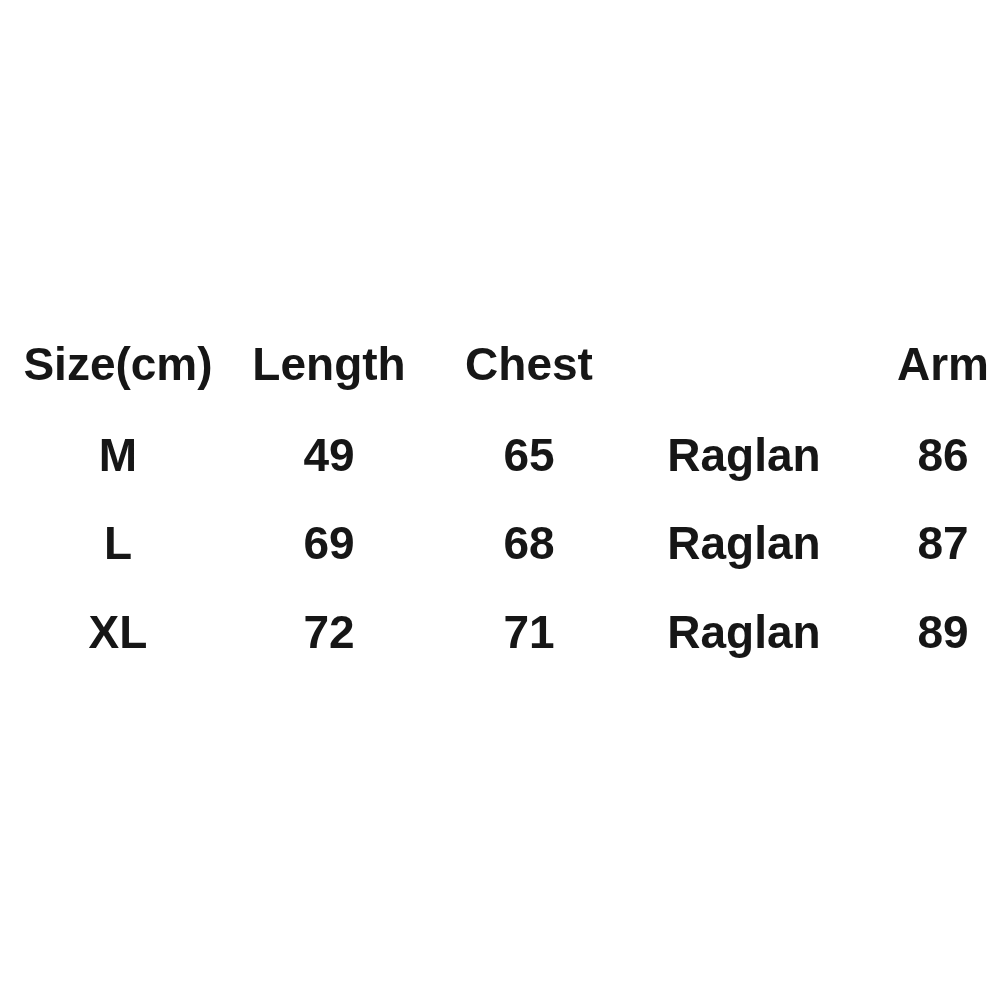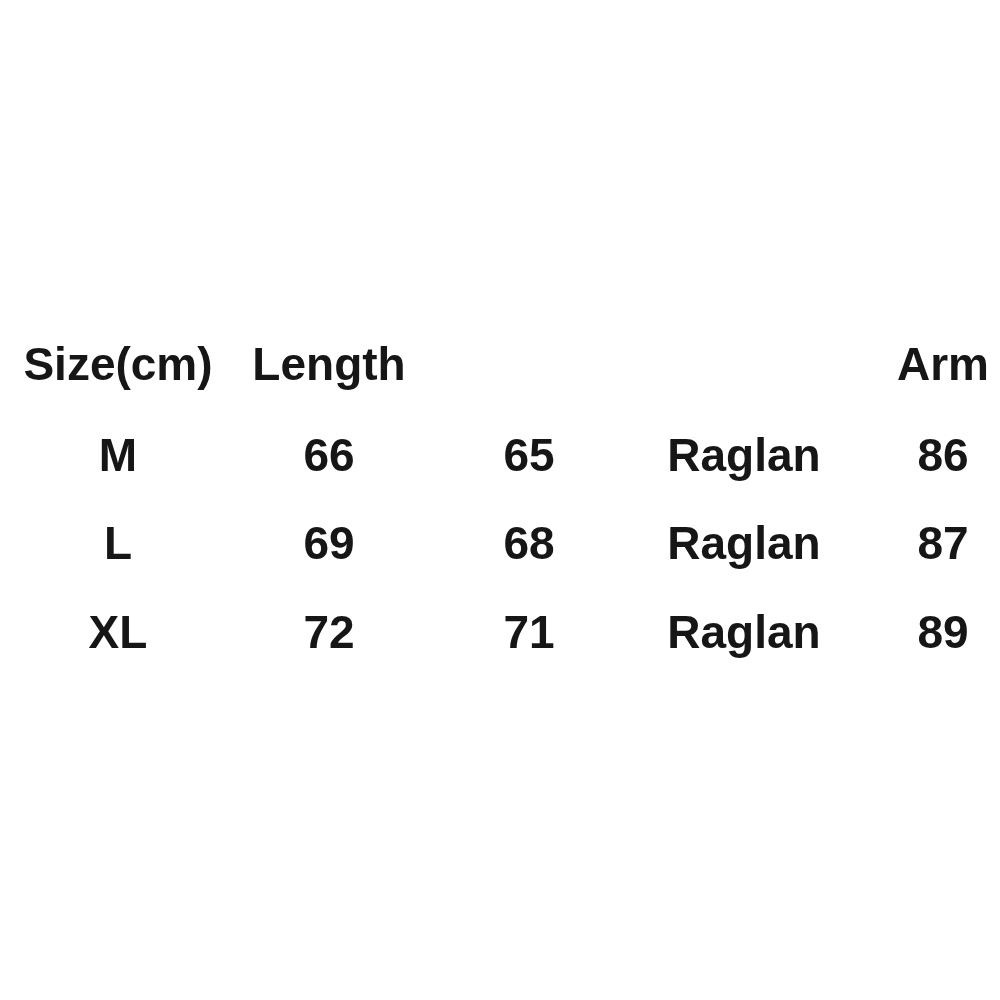--- a/index.html
+++ b/index.html
@@ -45,26 +45,27 @@
     .c4 { left: 943px; }
   </style>
 </head>
 <body>
 
 <div class="size-chart">
 
   <div class="row row-header">
     <span class="cell c0">Size(cm)</span>
     <span class="cell c1">Length</span>
+    <span class="cell c2">Chest</span>
     <span class="cell c4">Arm</span>
   </div>
 
   <div class="row row-m">
     <span class="cell c0">M</span>
-    <span class="cell c1">66</span>
+    <span class="cell c1">49</span>
     <span class="cell c2">65</span>
     <span class="cell c3">Raglan</span>
     <span class="cell c4">86</span>
   </div>
 
   <div class="row row-l">
     <span class="cell c0">L</span>
     <span class="cell c1">69</span>
     <span class="cell c2">68</span>
     <span class="cell c3">Raglan</span>

